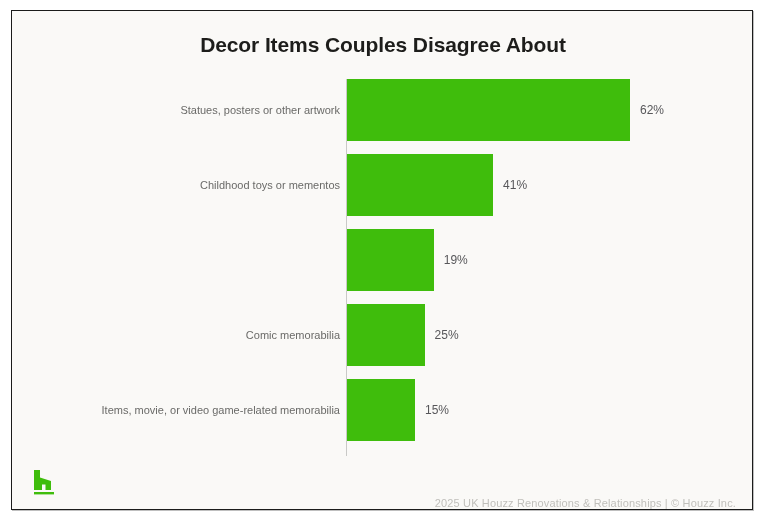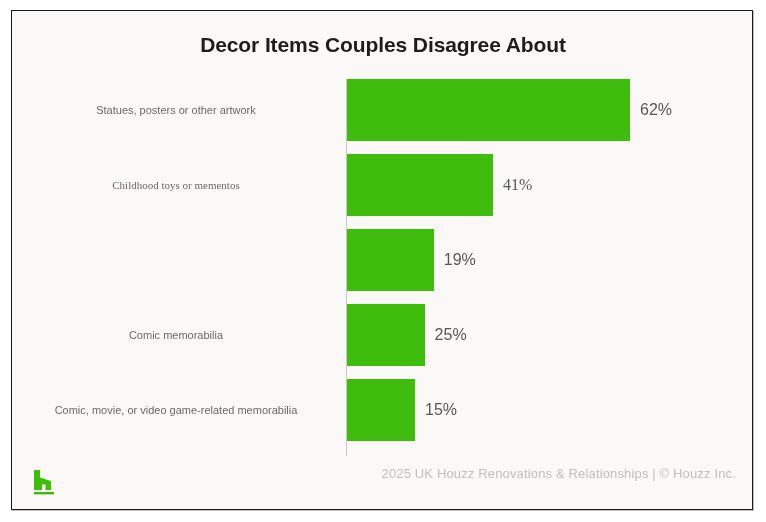--- a/index.html
+++ b/index.html
@@ -70,57 +70,57 @@
     width: 742px;
     height: 62px;
   }
   .bar-label-wrap {
     position: absolute;
     left: 0;
     top: 0;
     width: 328px;   
     height: 62px;
     line-height: 62px;
-    text-align: center;
+    text-align: right;
     font-size: 11px;
     color: #6a6a68;
     white-space: nowrap;
   }
 
   .bar {
     position: absolute;
     left: 335px;
     top: 0;
     height: 62px;
     background: #3fbd0c;
   }
 
   .bar-value {
     position: absolute;
     top: 0;
     height: 62px;
     line-height: 62px;
-    font-size: 16px;
+    font-size: 12px;
     color: #57575a;
     white-space: nowrap;
   }
 
   .logo {
     position: absolute;
     left: 19px;
     bottom: 14px;
     width: 26px;
     height: 26px;
   }
 
   .footer-note {
     position: absolute;
     right: 16px;
-    bottom: 28px;
-    font-size: 13px;
+    bottom: 0;
+    font-size: 11px;
     color: #c0bfbb;
     white-space: nowrap;
     letter-spacing: 0.15px;
   }
 </style>
 </head>
 <body>
 
 <div class="slide">
   <div class="frame">
@@ -128,36 +128,36 @@
     <div class="chart-title">Decor Items Couples Disagree About</div>
 
     <div class="plot">
       <div class="axis-line"></div>
       <div id="bars">
           <div class="bar-row" style="top: 68px;">
             <div class="bar-label-wrap">Statues, posters or other artwork</div>
             <div class="bar" style="width: 283.03px; background: rgb(63, 189, 12);"></div>
             <div class="bar-value" style="left: 628.03px;">62%</div>
           </div>
-          <div class="bar-row" style="top: 143px; font-family: Liberation Serif, serif;">
+          <div class="bar-row" style="top: 143px;">
             <div class="bar-label-wrap">Childhood toys or mementos</div>
             <div class="bar" style="width: 146.08px; background: rgb(63, 189, 12);"></div>
             <div class="bar-value" style="left: 491.08px;">41%</div>
           </div>
           <div class="bar-row" style="top: 218px;">
             <div class="bar" style="width: 86.735px; background: rgb(63, 189, 12);"></div>
             <div class="bar-value" style="left: 431.735px;">19%</div>
           </div>
           <div class="bar-row" style="top: 293px;">
             <div class="bar-label-wrap">Comic memorabilia</div>
             <div class="bar" style="width: 77.605px; background: rgb(63, 189, 12);"></div>
             <div class="bar-value" style="left: 422.605px;">25%</div>
           </div>
           <div class="bar-row" style="top: 368px;">
-            <div class="bar-label-wrap">Comic, movie, or video game-related memorabilia</div>
+            <div class="bar-label-wrap">Items, movie, or video game-related memorabilia</div>
             <div class="bar" style="width: 68.475px; background: rgb(63, 189, 12);"></div>
             <div class="bar-value" style="left: 413px;">15%</div>
           </div>
         </div>
     </div>
 
     <div class="logo">
       <svg viewBox="0 0 26 26" width="26" height="26" aria-hidden="true">
         <path d="M3 1 H9 V8.5 L20 12 V21 H14.5 V15.5 H11 V21 H3 Z" fill="#3fbd0c"></path>
         <rect x="3" y="23" width="20" height="2.4" fill="#3fbd0c"></rect>

